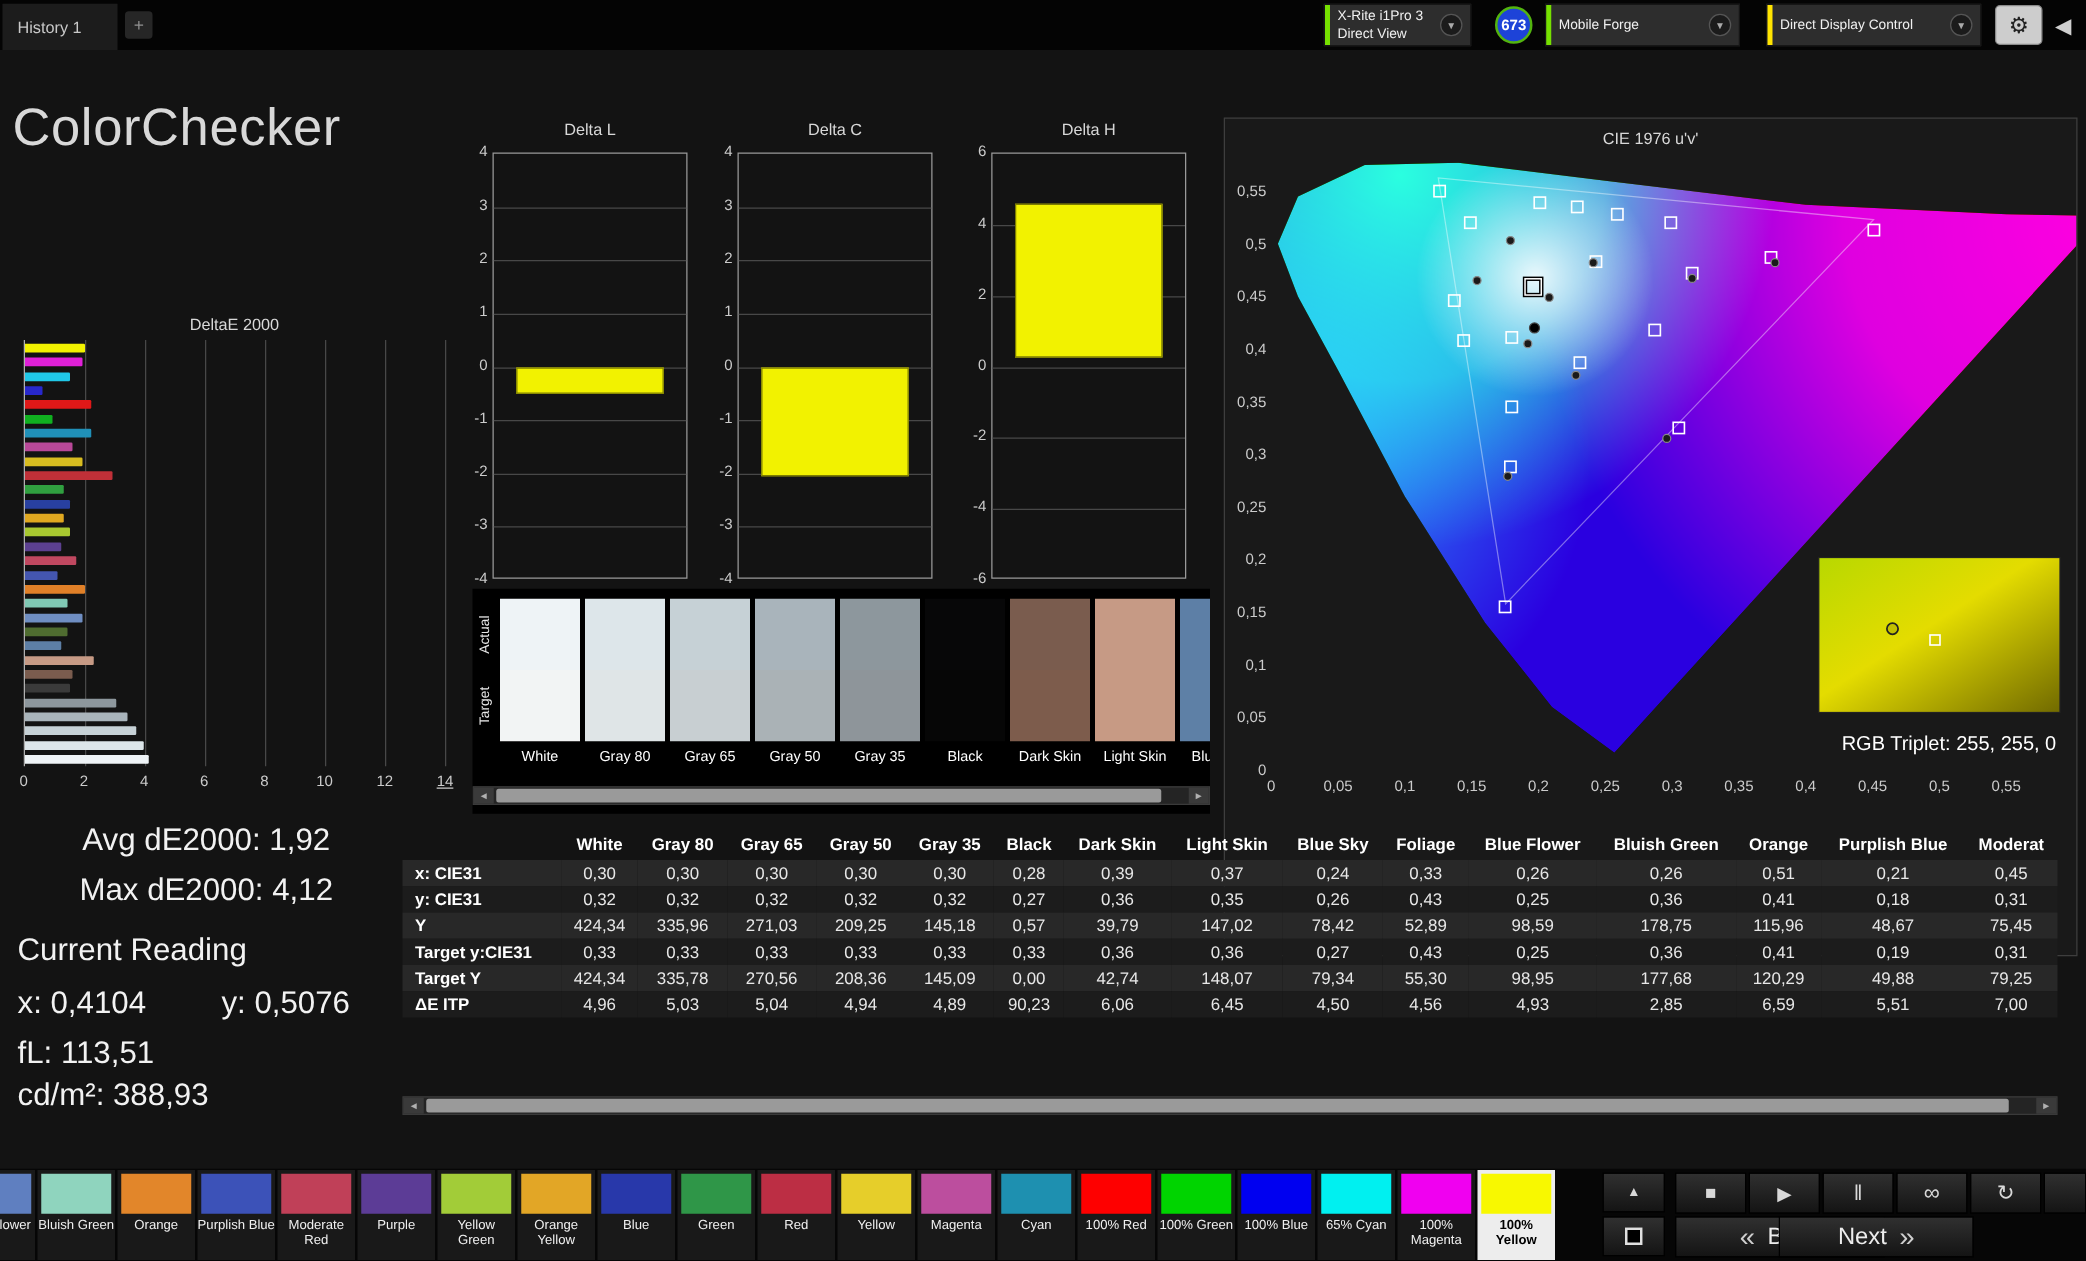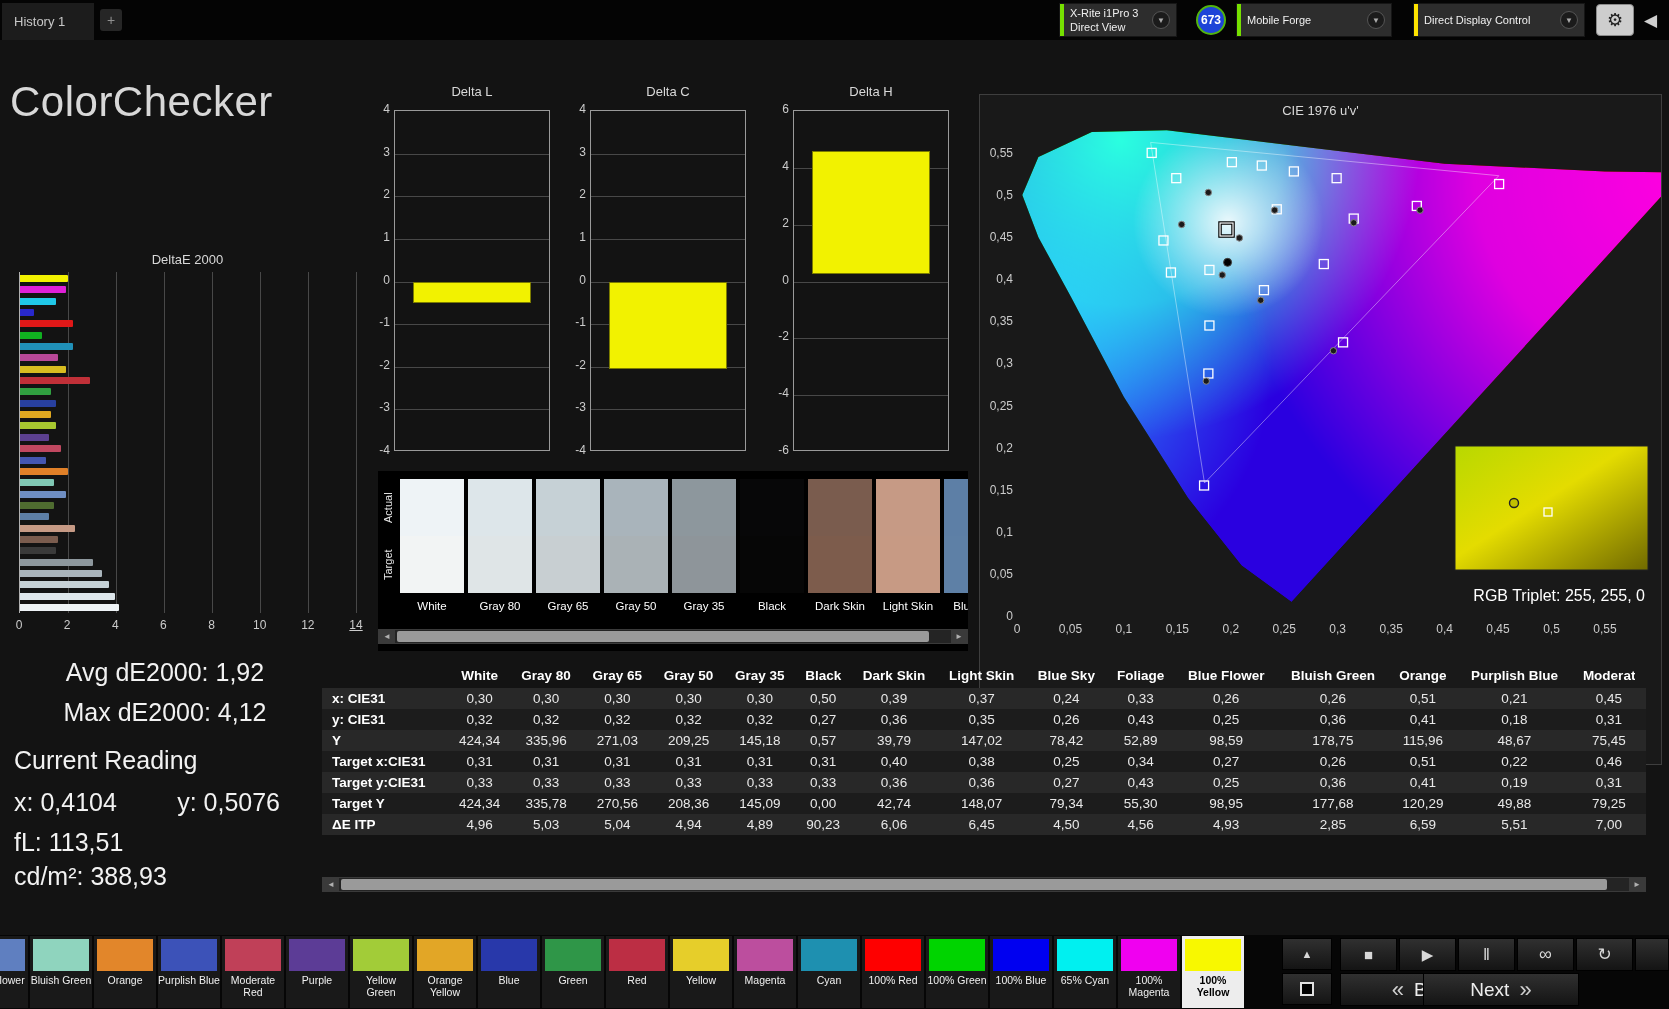--- a/index.html
+++ b/index.html
@@ -20,21 +20,21 @@
 .chart-title{font-size:13px;color:#d8d8d8;text-align:center}
 
 .deltae{position:absolute;left:12px;top:252px;width:352px;height:382px}
 .deltae .chart-title{position:absolute;top:0;left:7px;width:337px}
 .deltae-plot{position:absolute;left:7px;top:20px;width:337px;height:341px;border-left:1px solid #b0b0b0;padding-top:3px}
 .vgrid{position:absolute;top:0;bottom:0;width:1px;background:#484848}
 .hbar{position:relative;height:7px;margin-bottom:4.35px;border-radius:0 1px 1px 0}
 .deltae-xlabels{position:absolute;left:7px;top:366px;width:337px;height:14px}
 .xlab{position:absolute;transform:translateX(-50%);font-size:12px;color:#ccc}
 
-.delta-chart{position:absolute;top:84px;width:196px;height:372px}
+.delta-chart{position:absolute;top:96px;width:196px;height:372px}
 .delta-chart .chart-title{position:absolute;left:34px;top:0;width:156px}
 .dplot{position:absolute;left:34px;top:26px;width:156px;height:341px;border:1px solid #9a9a9a}
 .hgrid{position:absolute;left:0;right:0;height:1px;background:#484848}
 .ylab{position:absolute;width:26px;text-align:right;font-size:12px;color:#ccc;left:4px}
 .vbar{position:absolute;left:12%;width:76%;background:#f2f200;border:1px solid #7c7c00}
 
 .swatch-strip{position:absolute;left:378px;top:471px;width:590px;height:180px;background:#000;overflow:hidden}
 .vlabel{position:absolute;left:4px;writing-mode:vertical-rl;transform:rotate(180deg);font-size:11px;color:#e8e8e8;height:57px;text-align:center}
 .vlabel.actual{top:8px}.vlabel.target{top:65px}
 .swatches{position:absolute;left:22px;top:8px;display:flex;gap:4px}
@@ -441,21 +441,21 @@
         </tr>
       </thead>
     <tbody>
         <tr>
           <th>x: CIE31</th>
           <td>0,30</td>
           <td>0,30</td>
           <td>0,30</td>
           <td>0,30</td>
           <td>0,30</td>
-          <td>0,50</td>
+          <td>0,28</td>
           <td>0,39</td>
           <td>0,37</td>
           <td>0,24</td>
           <td>0,33</td>
           <td>0,26</td>
           <td>0,26</td>
           <td>0,51</td>
           <td>0,21</td>
           <td>0,45</td>
         </tr>
@@ -487,38 +487,20 @@
           <td>0,57</td>
           <td>39,79</td>
           <td>147,02</td>
           <td>78,42</td>
           <td>52,89</td>
           <td>98,59</td>
           <td>178,75</td>
           <td>115,96</td>
           <td>48,67</td>
           <td>75,45</td>
-        </tr>
-        <tr>
-          <th>Target x:CIE31</th>
-          <td>0,31</td>
-          <td>0,31</td>
-          <td>0,31</td>
-          <td>0,31</td>
-          <td>0,31</td>
-          <td>0,31</td>
-          <td>0,40</td>
-          <td>0,38</td>
-          <td>0,25</td>
-          <td>0,34</td>
-          <td>0,27</td>
-          <td>0,26</td>
-          <td>0,51</td>
-          <td>0,22</td>
-          <td>0,46</td>
         </tr>
         <tr>
           <th>Target y:CIE31</th>
           <td>0,33</td>
           <td>0,33</td>
           <td>0,33</td>
           <td>0,33</td>
           <td>0,33</td>
           <td>0,33</td>
           <td>0,36</td>

